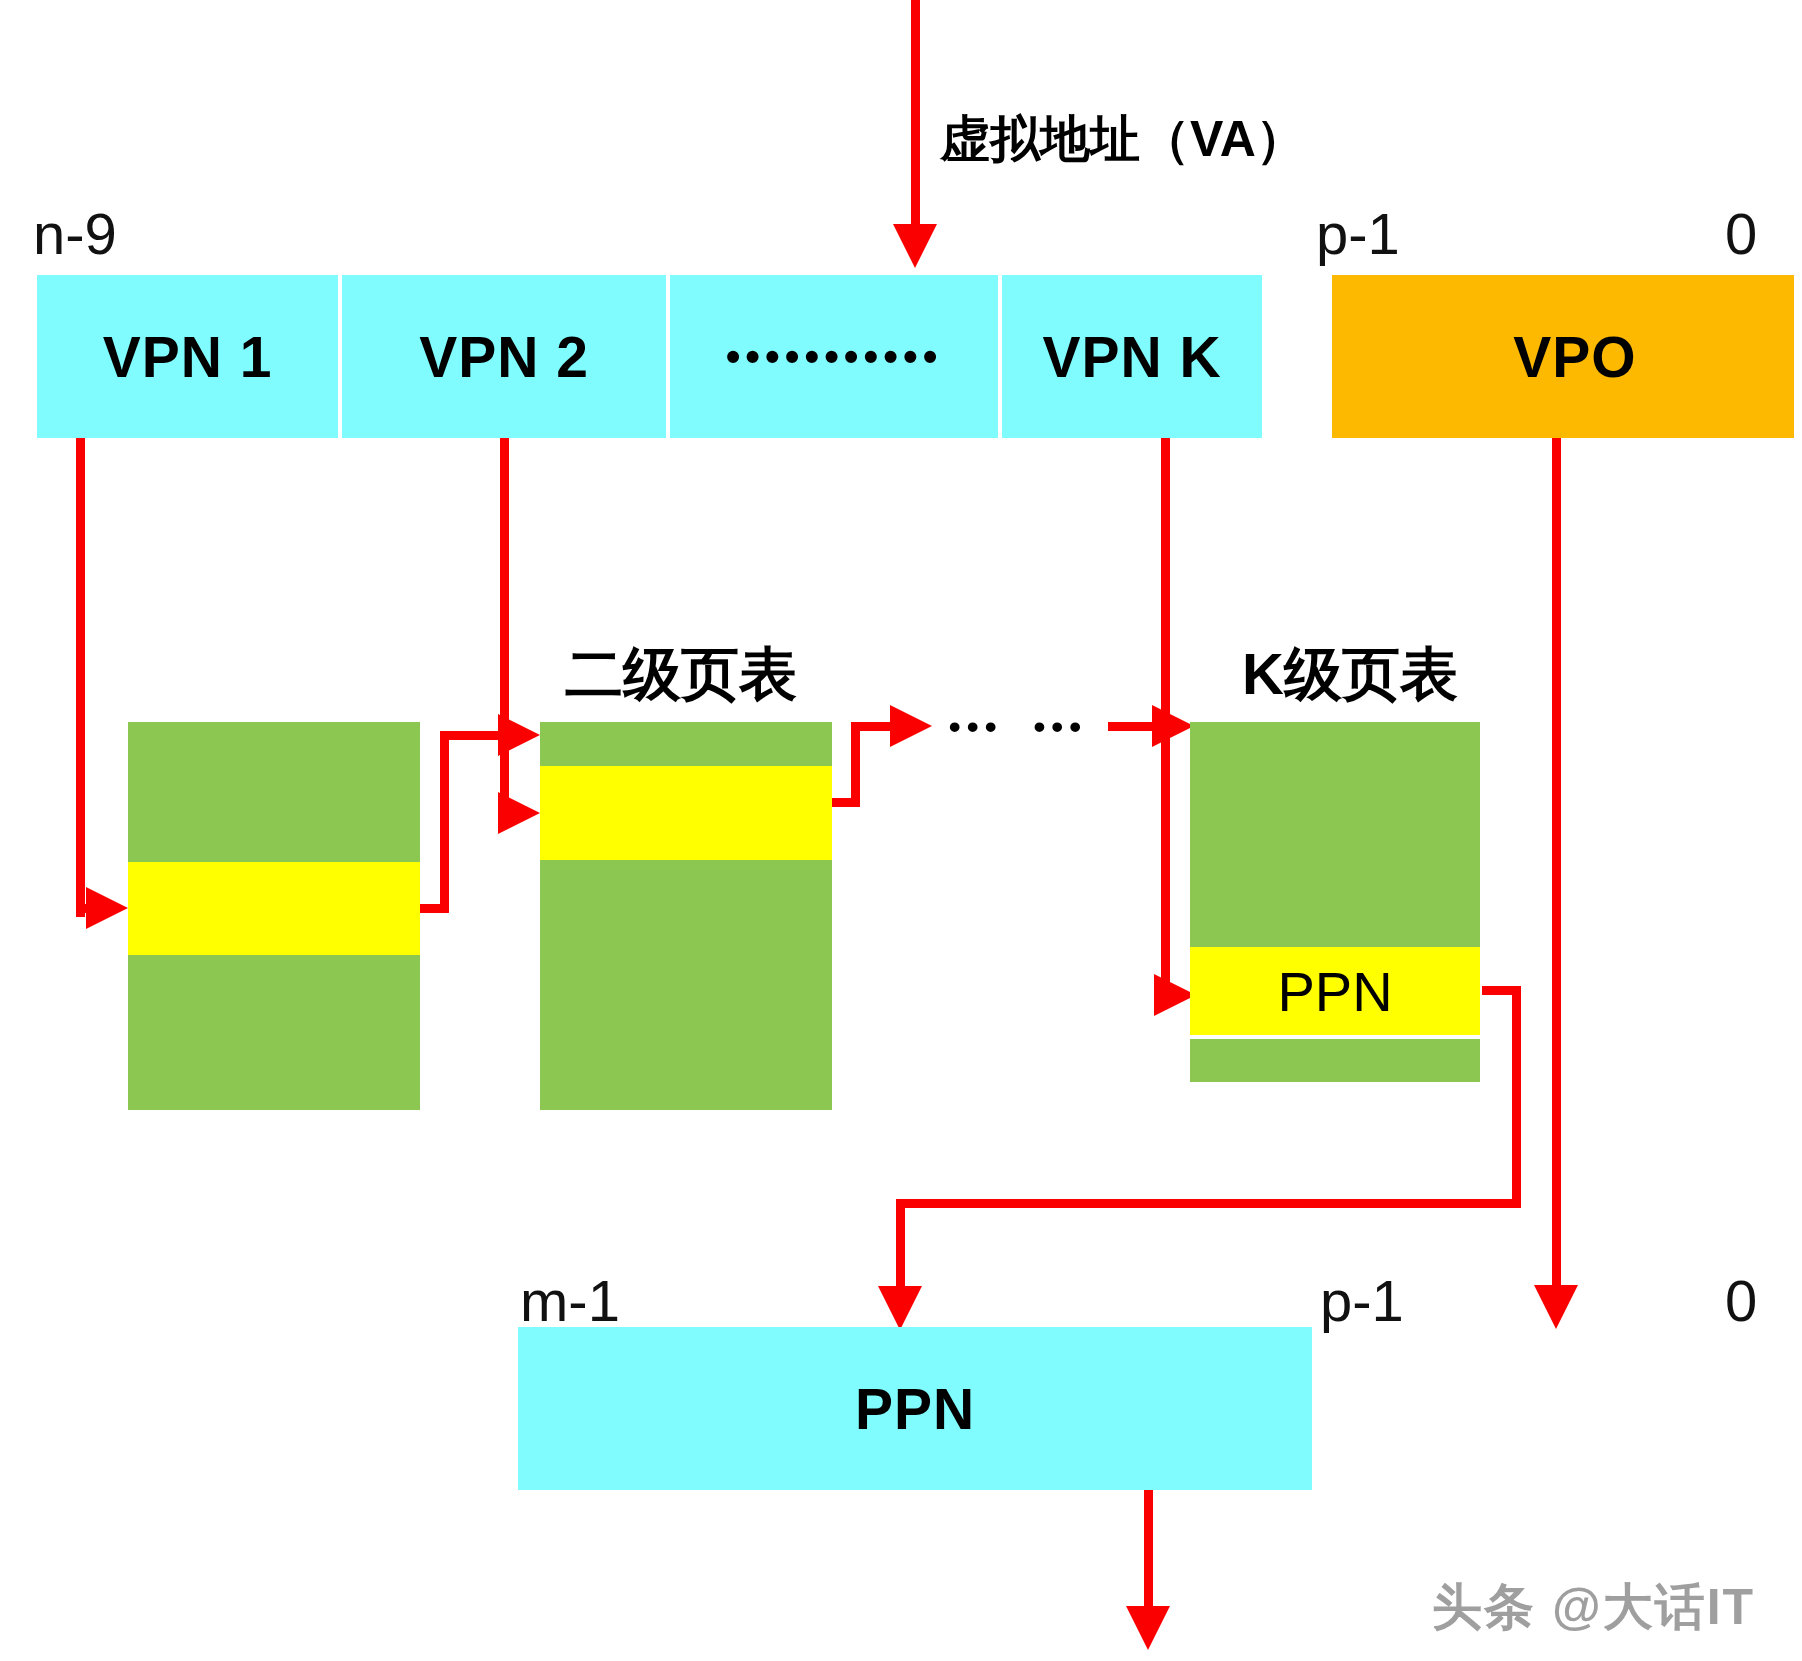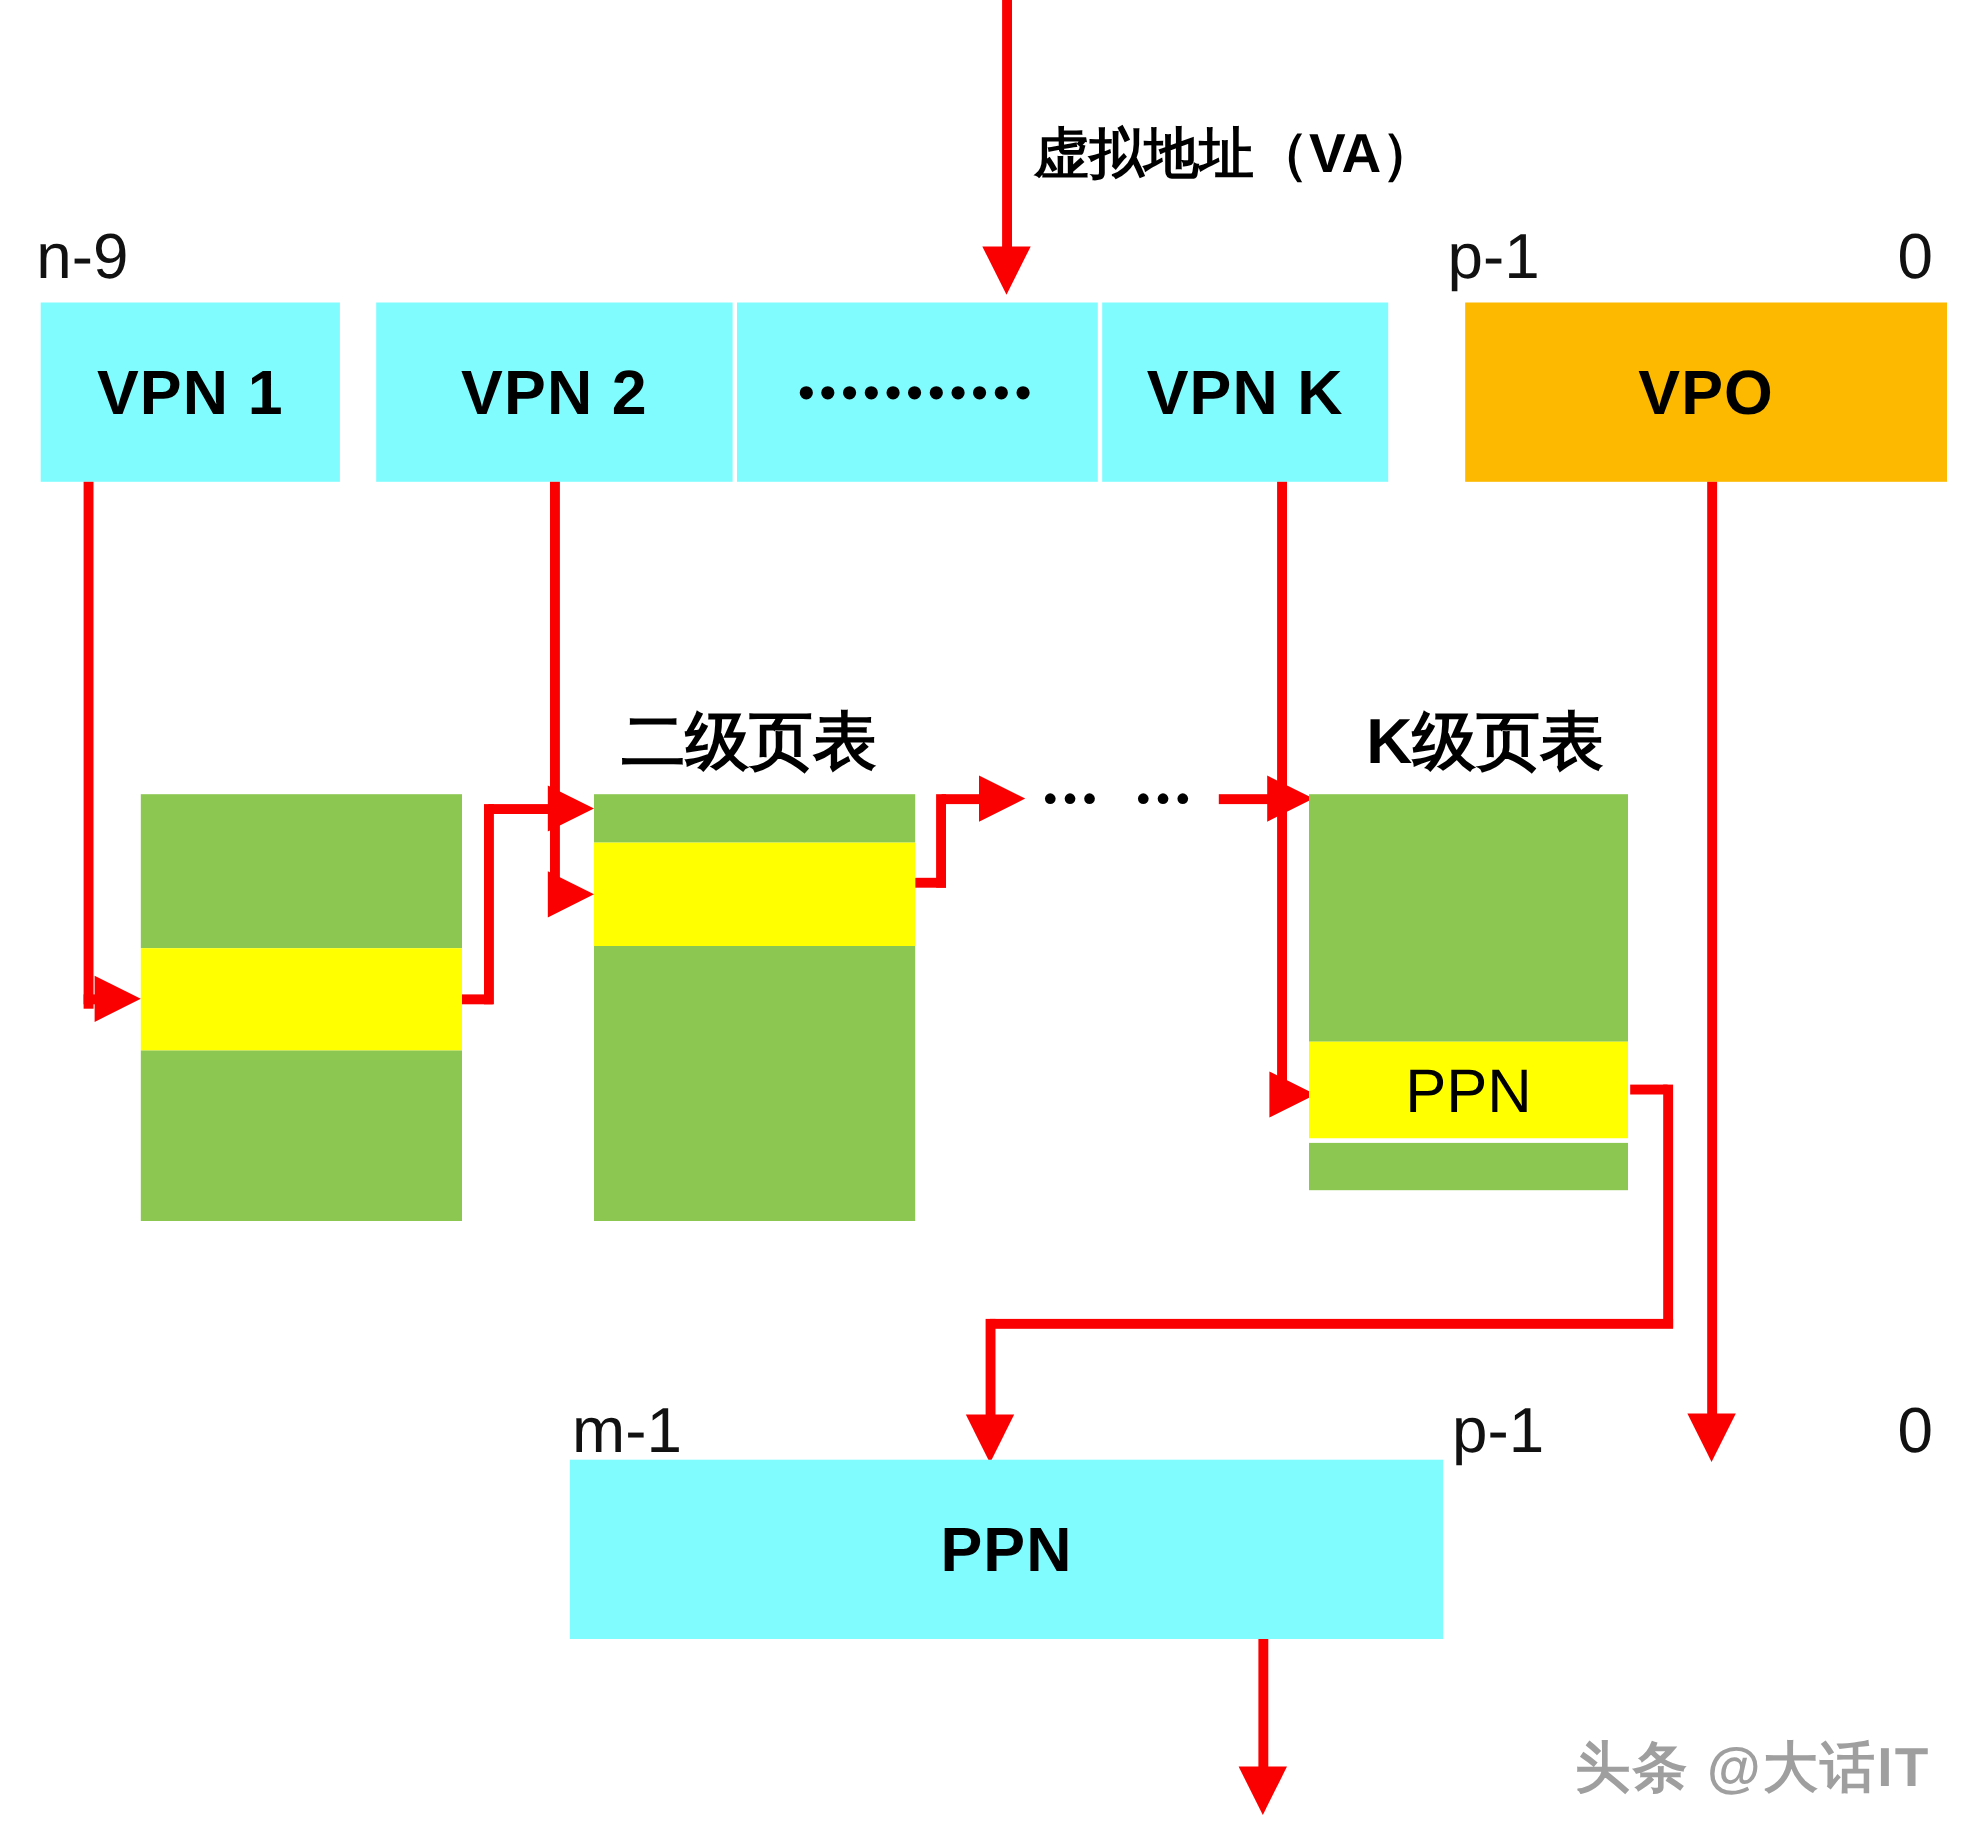--- a/index.html
+++ b/index.html
@@ -8,21 +8,21 @@
     font-family:"Liberation Sans", sans-serif;color:#000;
   }
   
   .rl{position:absolute;background:var(--red);}
   .ah-r{position:absolute;width:0;height:0;border-top:21px solid transparent;border-bottom:21px solid transparent;border-left:42px solid var(--red);}
   .ah-d{position:absolute;width:0;height:0;border-left:22px solid transparent;border-right:22px solid transparent;border-top:44px solid var(--red);}
   
   .seg{position:absolute;top:275px;height:163px;display:flex;align-items:center;justify-content:center;
        font-weight:bold;font-size:57px;letter-spacing:1px;}
   .seg.cyan{background:var(--cyan);}
-  .seg.orange{background:var(--orange);}
+  .seg.orange{background:var(--orange);padding-left:24px;}
   .seg.dotseg{font-size:42px;letter-spacing:5px;}
   .pseg{position:absolute;top:1327px;height:163px;display:flex;align-items:center;justify-content:center;
         font-weight:bold;font-size:57px;letter-spacing:1px;}
   .pseg.cyan{background:var(--cyan);}
   .pseg.orange{background:var(--orange);}
   
   .bit{position:absolute;font-size:58px;font-weight:400;color:#111;line-height:60px;}
   
   .ttl{position:absolute;top:636px;font-size:58px;font-weight:bold;transform:translateX(-50%);white-space:nowrap;}
   
@@ -45,21 +45,21 @@
 
   <div class="rl" style="left:911px;top:0;width:9px;height:226px"></div>
   <div class="ah-d" style="left:893px;top:224px"></div>
 
   <div class="big-label" style="left:940px;top:106px;font-size:50px">虚拟地址（VA）</div>
 
   <div class="bit" style="left:33px;top:204px">n-9</div>
   <div class="bit" style="left:1316px;top:204px">p-1</div>
   <div class="bit" style="left:1725px;top:204px">0</div>
 
-  <div class="seg cyan" style="left:37px;width:272px">VPN 1</div>
+  <div class="seg cyan" style="left:37px;width:301px">VPN 1</div>
   <div class="seg cyan" style="left:342px;width:324px">VPN 2</div>
   <div class="seg cyan dotseg" style="left:670px;width:328px">•••••••••••</div>
   <div class="seg cyan" style="left:1002px;width:260px">VPN K</div>
   <div class="seg orange" style="left:1332px;width:438px">VPO</div>
 
   <div class="rl" style="left:76px;top:438px;width:9px;height:479px"></div>
   <div class="rl" style="left:76px;top:904px;width:16px;height:9px"></div>
   <div class="ah-r" style="left:86px;top:887px"></div>
 
   <div class="rl" style="left:420px;top:904px;width:28px;height:9px"></div>

